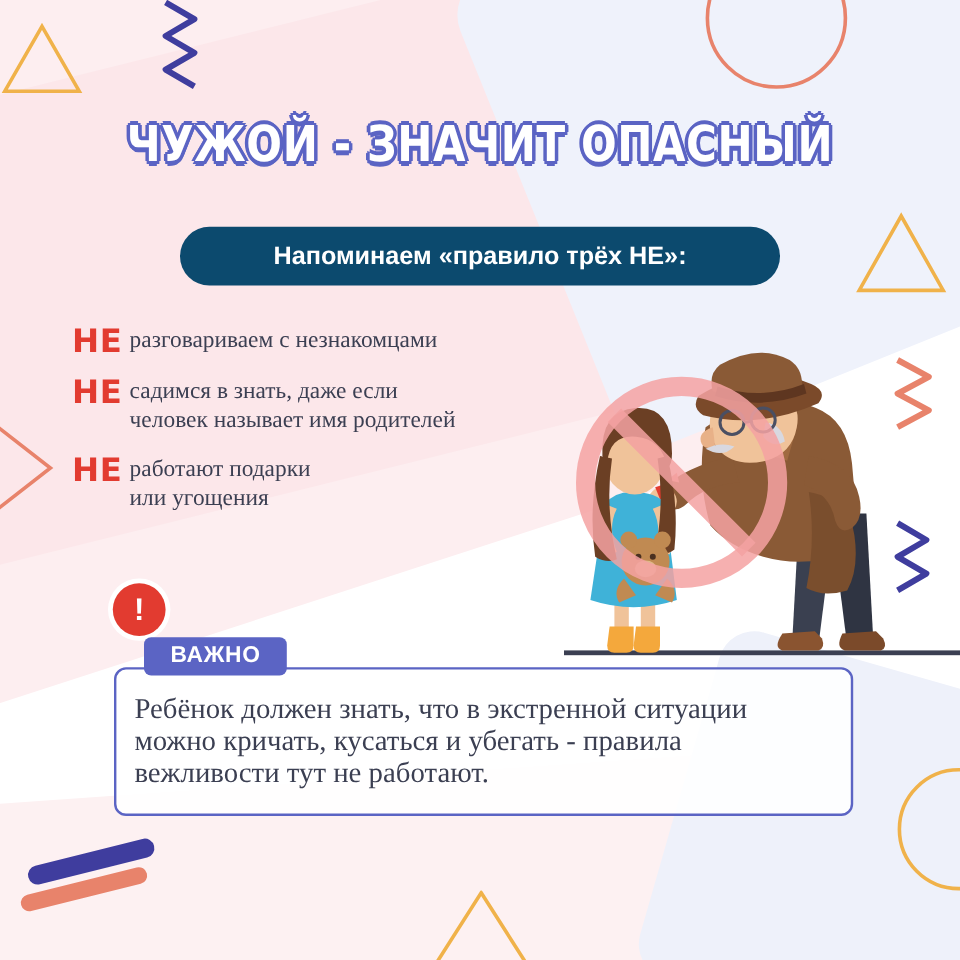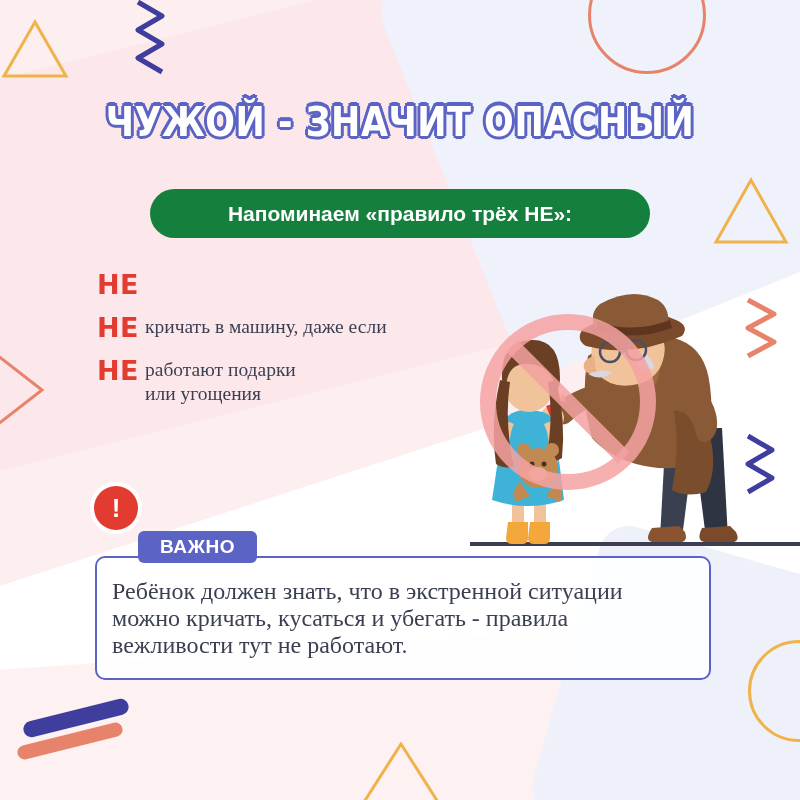--- a/index.html
+++ b/index.html
@@ -111,38 +111,37 @@
     transform-origin: center top;
   }
 
   
   .subtitle-pill {
     position: absolute;
     left: 150px;
     top: 189px;
     width: 500px;
     height: 49px;
-    background: #15803d;
+    background: #0c4a6e;
     border-radius: 26px;
     display: flex;
     align-items: center;
     justify-content: center;
     color: #ffffff;
     font-size: 21px;
     font-weight: bold;
     font-family: "Liberation Sans", sans-serif;
   }
 
   
   .rules {
     position: absolute;
     left: 60px;
     top: 272px;
     width: 470px;
-    margin-left: 37px;
   }
   .rule-row {
     display: flex;
     align-items: flex-start;
     margin-bottom: 17px;
   }
   .rule-ne {
     width: 48px;
     flex: 0 0 48px;
     color: #e23b30;
@@ -196,21 +195,20 @@
     padding: 0 22px;
     background: #5b64c4;
     border-radius: 6px;
     color: #ffffff;
     font-weight: bold;
     font-size: 19px;
     letter-spacing: 0.6px;
     display: flex;
     align-items: center;
     font-family: "Liberation Sans", sans-serif;
-    margin-left: 18px;
   }
   .important-text {
     position: absolute;
     left: 112px;
     top: 578px;
     width: 580px;
     color: #3b3f52;
     font-size: 24px;
     line-height: 27px;
     font-family: "Liberation Serif", serif;
@@ -356,25 +354,29 @@
       <path d="M96 222 q10 10 4 20 l-14 -6 z" fill="#c08a52"></path>
 
       <circle cx="108" cy="142" r="80" fill="none" stroke="#f4a2a2" stroke-width="16" opacity="0.85"></circle>
       <line x1="52" y1="86" x2="164" y2="198" stroke="#f4a2a2" stroke-width="16" opacity="0.85"></line>
     </svg>
   </div>
 
   <div class="rules">
     <div class="rule-row">
       <div class="rule-ne">НЕ</div>
+      <div class="rule-text">
+        <span>разговариваем с незнакомцами</span>
+      </div>
     </div>
     <div class="rule-row">
       <div class="rule-ne">НЕ</div>
       <div class="rule-text">
-        <span>кричать в машину, даже если</span>
+        <span>садимся в знать, даже если</span>
+        <span class="l2">человек называет имя родителей</span>
       </div>
     </div>
     <div class="rule-row">
       <div class="rule-ne">НЕ</div>
       <div class="rule-text">
         <span>работают подарки</span>
         <span class="l2">или угощения</span>
       </div>
     </div>
   </div>

